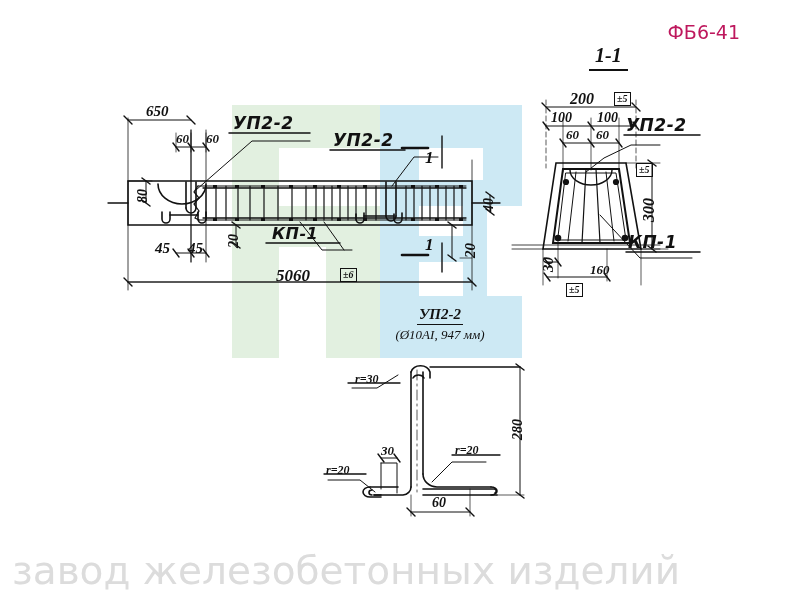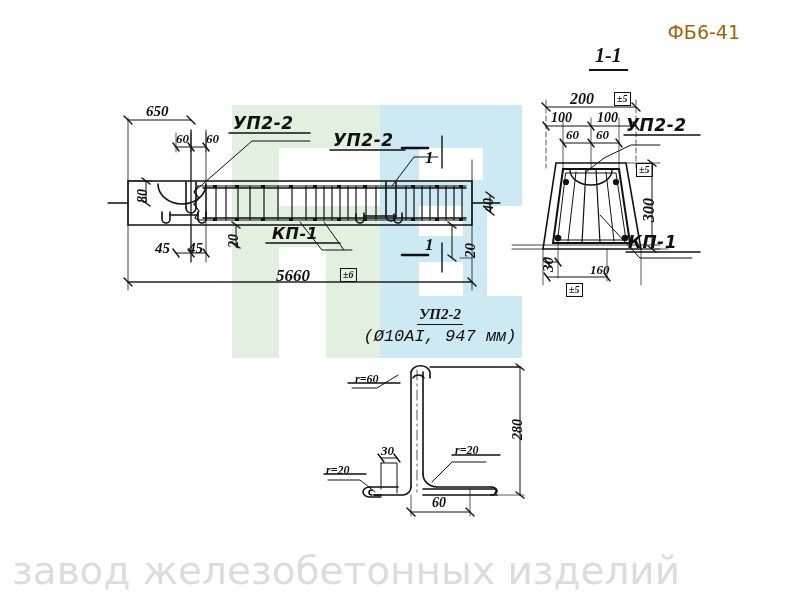--- a/index.html
+++ b/index.html
@@ -24,22 +24,22 @@
         font-weight:bold;color:#111;letter-spacing:.5px;}
   .lbl{position:absolute;font-family:"Liberation Serif", serif;color:#111;white-space:nowrap;}
   .dim{font-size:13px;font-weight:bold;font-style:italic;}
   .dimv{font-size:13px;font-weight:bold;font-style:italic;transform-origin:0 0;transform:rotate(-90deg);}
   .hand{font-family:"Liberation Serif", serif;font-style:italic;font-weight:bold;}
   .tol{position:absolute;border:1.4px solid #111;font-size:10px;font-weight:bold;
        font-style:italic;padding:0 2px;line-height:12px;font-family:"Liberation Serif",serif;}
   .capt{position:absolute;text-align:center;font-family:"Liberation Serif", serif;}
   .capt .t{font-weight:bold;font-style:italic;font-size:15px;border-bottom:1.6px solid #111;
            display:inline-block;padding:0 2px 1px 2px;}
-  .capt .s{font-style:italic;font-size:17px;display:block;margin-top:2px;font-family:Liberation Mono, monospace;}
-  .title{position:absolute;font-family:"DejaVu Sans", sans-serif;font-size:19px;color:#a16207;}
+  .capt .s{font-style:italic;font-size:13px;display:block;margin-top:2px;}
+  .title{position:absolute;font-family:"DejaVu Sans", sans-serif;font-size:19px;color:#be185d;}
   .secttl{position:absolute;font-family:"Liberation Serif",serif;font-style:italic;
           font-weight:bold;font-size:20px;border-bottom:2px solid #111;padding:0 6px 2px 6px;margin-left:44px;}
 </style>
 </head>
 <body>
 
 <div id="sheet">
 
   <div class="wm-color wm-green" style="left:232px;top:105px;width:148px;height:253px;"></div>
   <div class="wm-color wm-blue" style="left:380px;top:105px;width:142px;height:253px;"></div>
@@ -348,21 +348,21 @@
     </g>
   </svg>
 
   <div class="lbl dim" style="left:146px;top:103px;font-size:15px;">650</div>
   <div class="lbl dim" style="left:176px;top:131px;">60</div>
   <div class="lbl dim" style="left:206px;top:131px;">60</div>
   <div class="lbl dim" style="left:155px;top:240px;font-size:15px;">45</div>
   <div class="lbl dim" style="left:188px;top:240px;font-size:15px;">45</div>
   <div class="lbl dimv" style="left:135px;top:203px;font-size:14px;">80</div>
   <div class="lbl dimv" style="left:226px;top:248px;font-size:14px;">20</div>
-  <div class="lbl dim" style="left:276px;top:266px;font-size:17px;">5660</div>
+  <div class="lbl dim" style="left:276px;top:266px;font-size:17px;">5060</div>
   <div class="tol" style="left:340px;top:268px;">±6</div>
   <div class="lbl dimv" style="left:481px;top:212px;font-size:14px;">40</div>
   <div class="lbl dimv" style="left:462px;top:258px;font-size:15px;">20</div>
 
   <div class="code" style="left:233px;top:113px;font-style:italic;">УП2-2</div>
   <div class="code" style="left:333px;top:130px;font-style:italic;">УП2-2</div>
   <div class="code" style="left:272px;top:224px;font-style:italic;font-size:16px;">КП-1</div>
   <div class="lbl" style="left:425px;top:148px;font-size:17px;font-style:italic;font-weight:bold;">1</div>
   <div class="lbl" style="left:425px;top:235px;font-size:17px;font-style:italic;font-weight:bold;">1</div>
 
@@ -381,20 +381,20 @@
   <div class="tol" style="left:566px;top:283px;">±5</div>
 
   <div class="code" style="left:626px;top:115px;font-style:italic;">УП2-2</div>
   <div class="code" style="left:628px;top:232px;font-style:italic;">КП-1</div>
 
   <div class="capt" style="left:360px;top:305px;width:160px;">
     <span class="t">УП2-2</span>
     <span class="s">(Ø10AI, 947 мм)</span>
   </div>
 
-  <div class="lbl hand" style="left:355px;top:372px;font-size:12px;">r=60</div>
+  <div class="lbl hand" style="left:355px;top:372px;font-size:12px;">r=30</div>
   <div class="lbl hand" style="left:326px;top:463px;font-size:12px;">r=20</div>
   <div class="lbl hand" style="left:455px;top:443px;font-size:12px;">r=20</div>
   <div class="lbl dim" style="left:381px;top:443px;font-size:13px;">30</div>
   <div class="lbl dim" style="left:432px;top:495px;font-size:14px;">60</div>
   <div class="lbl dimv" style="left:510px;top:440px;font-size:14px;">280</div>
 
 </div>
 
 </body></html>

